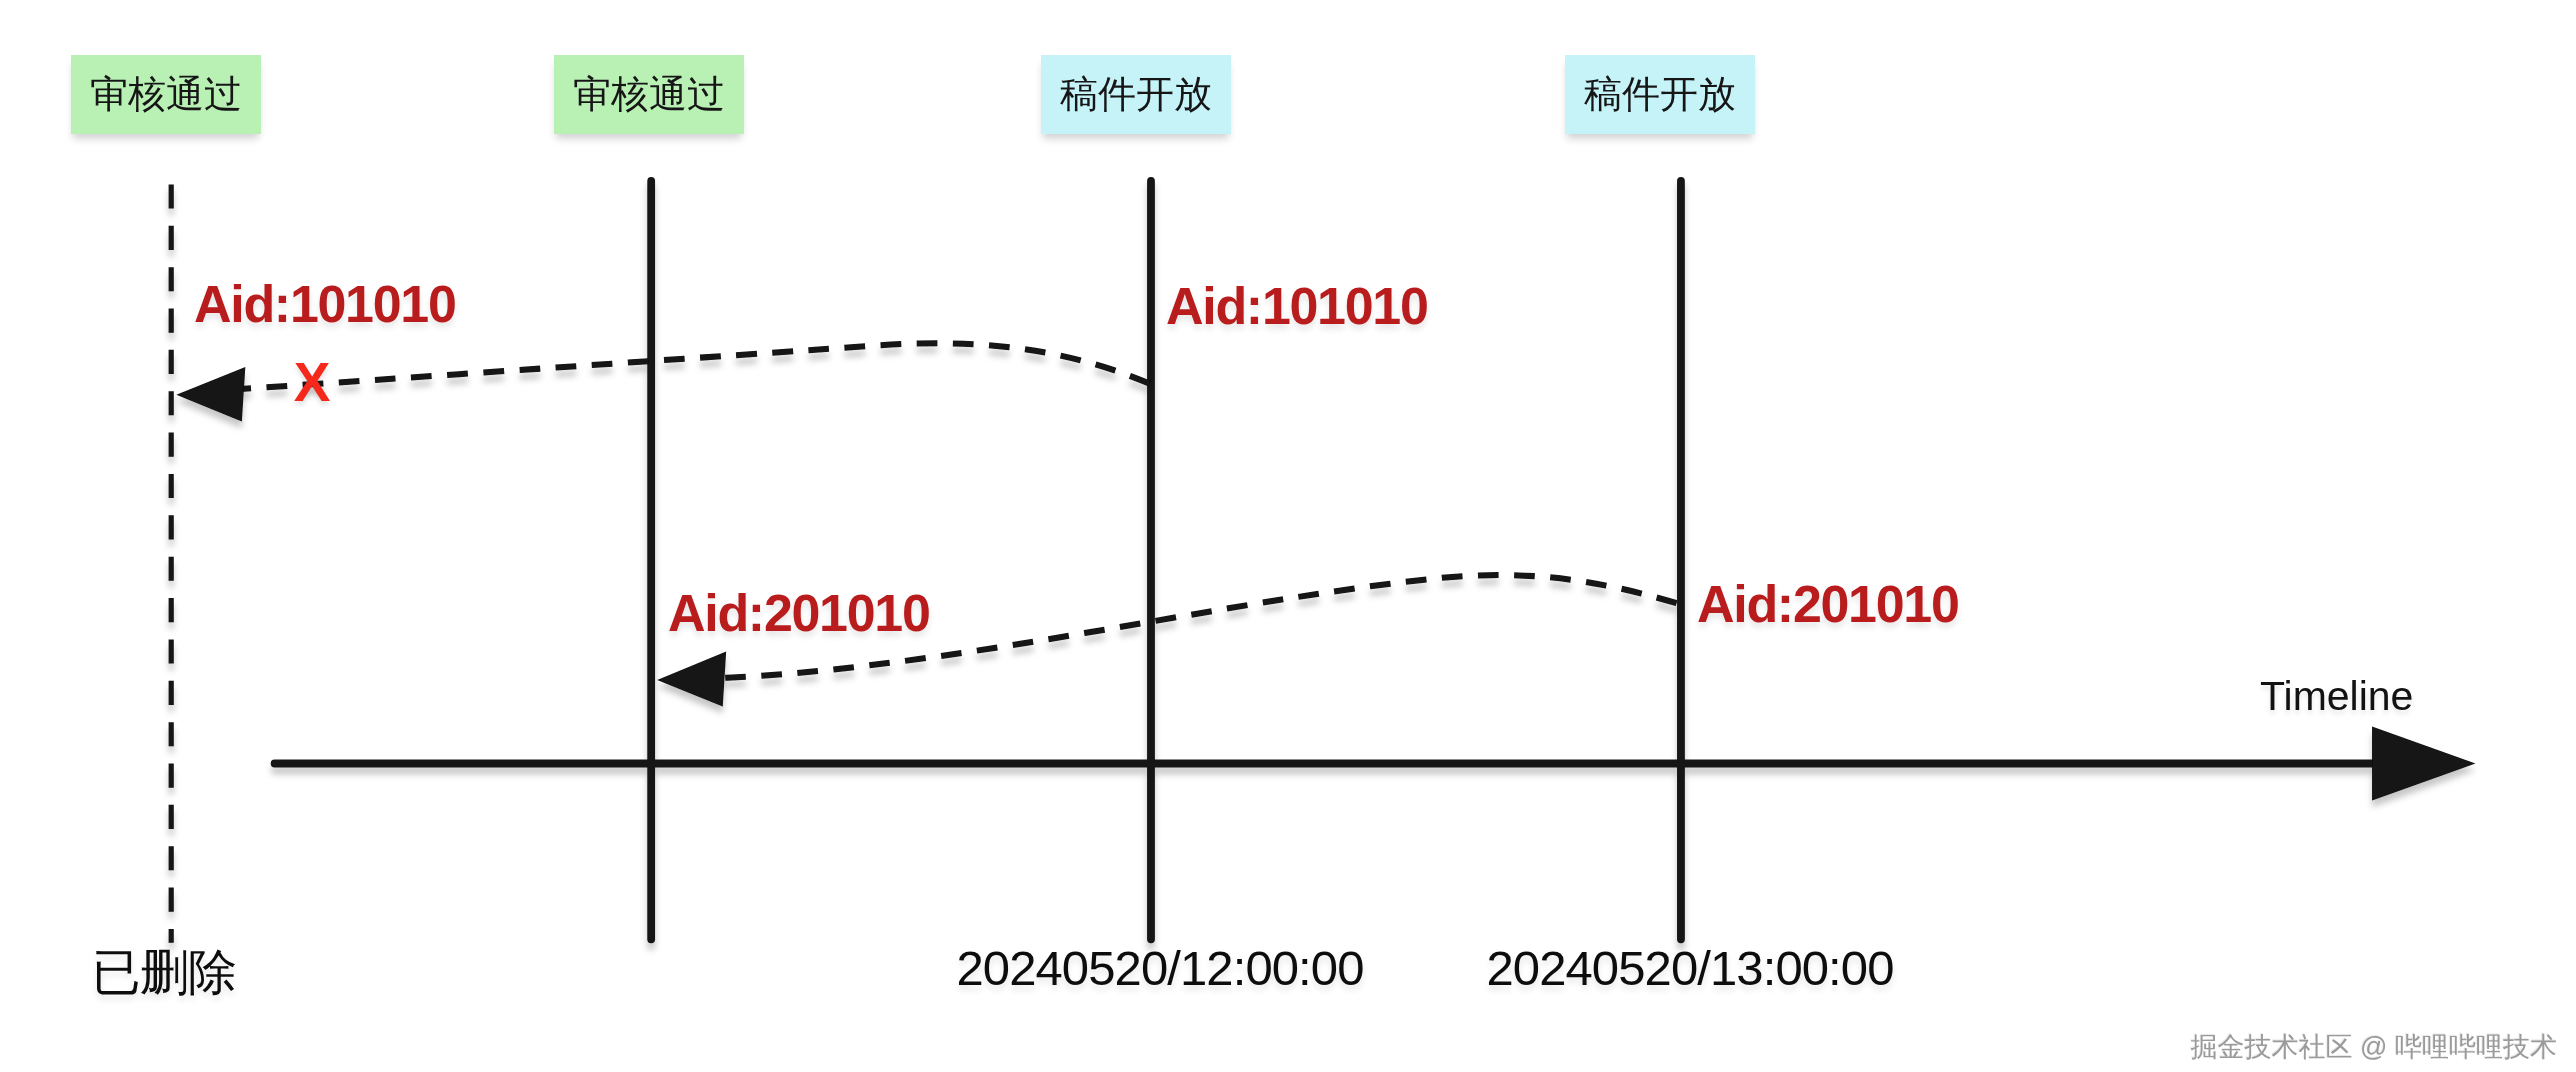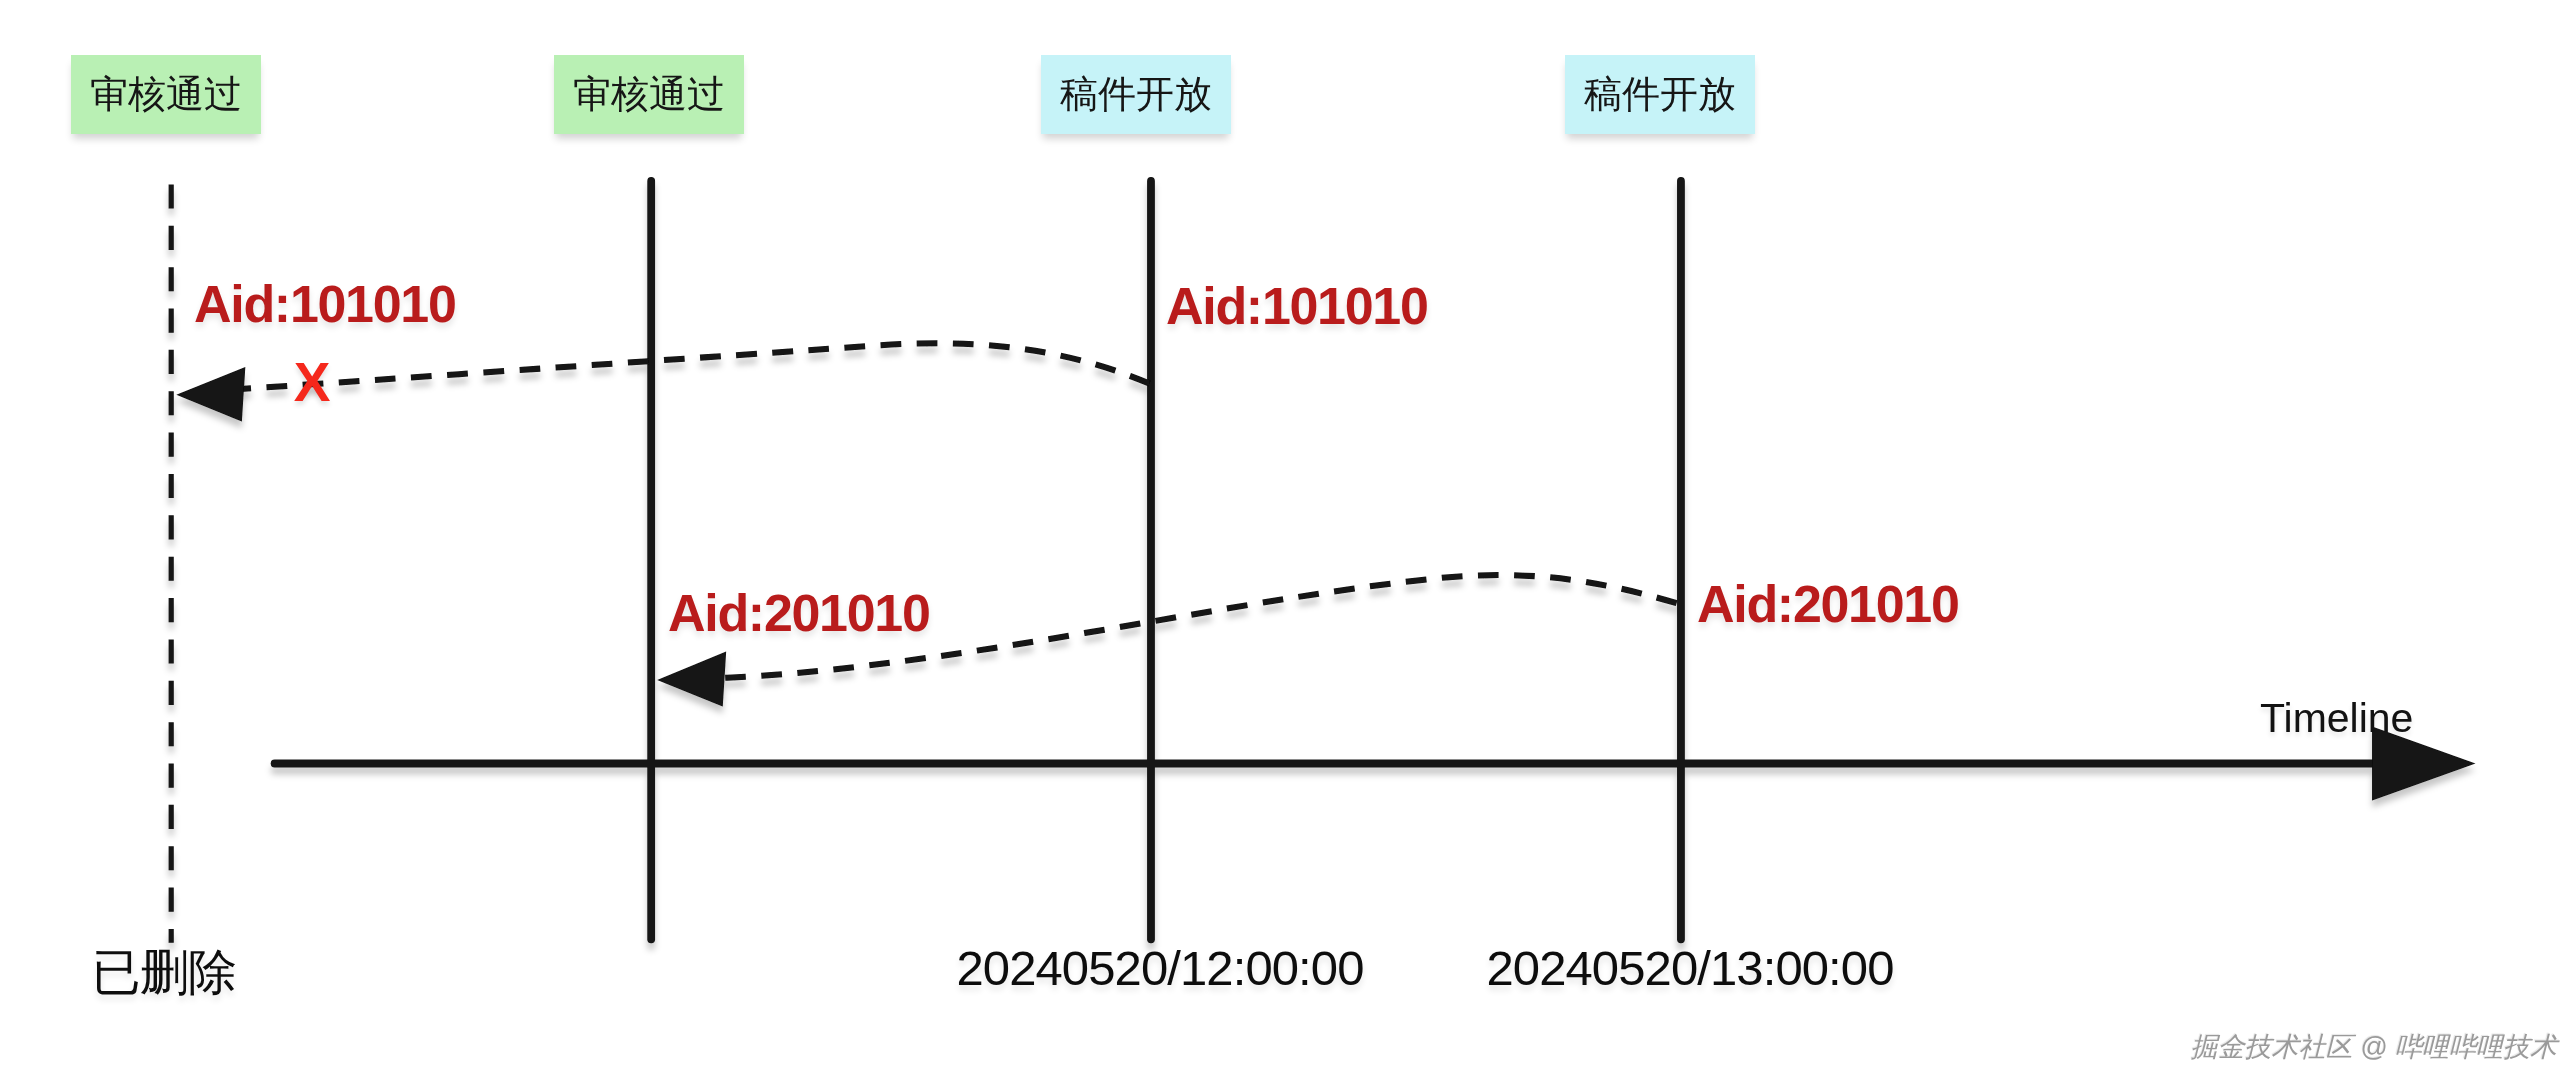--- a/index.html
+++ b/index.html
@@ -25,28 +25,27 @@
   .ts{
     position:absolute;top:940px;font-size:49px;letter-spacing:-0.9px;color:#0d0d0d;
     transform:translateX(-50%);white-space:nowrap;text-shadow:0 5.2px 6px rgba(0,0,0,0.10);
   }
   .xmark{
     position:absolute;left:312px;top:382px;transform:translate(-50%,-50%);
     color:var(--x-red);font-size:55px;font-weight:700;line-height:1;
     text-shadow:0 4.3px 5.2px rgba(0,0,0,0.12);
   }
   .axis-label{
-    position:absolute;left:2260px;top:695px;font-size:41px;color:#121212;
+    position:absolute;left:2260px;top:673px;font-size:41px;color:#121212;
     text-shadow:0 4.3px 5.2px rgba(0,0,0,0.10);
   }
   .watermark{
     position:absolute;right:19px;bottom:7px;font-size:27px;color:var(--watermark-gray);
     text-shadow:1.7px 1.7px 1.7px rgba(255,255,255,0.95), -0.9px -0.9px 0.9px rgba(0,0,0,0.10);
     white-space:nowrap;
-    font-style:italic;
   }
 </style>
 </head>
 <body>
 
 <div class="canvas">
 
   <svg viewBox="0 0 2988 1244">
     <defs>
       <filter id="soft" x="-20%" y="-20%" width="140%" height="160%">

